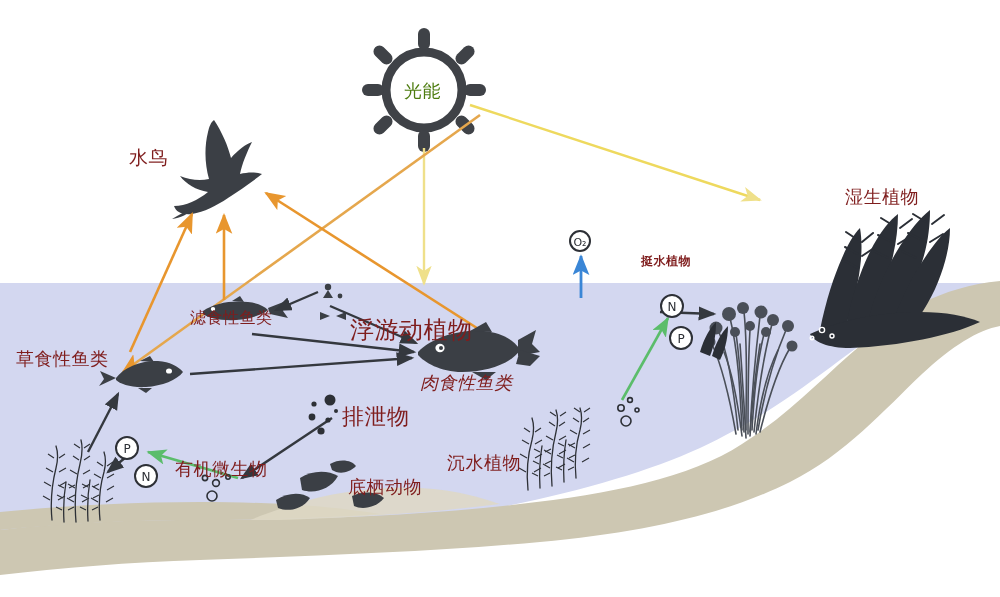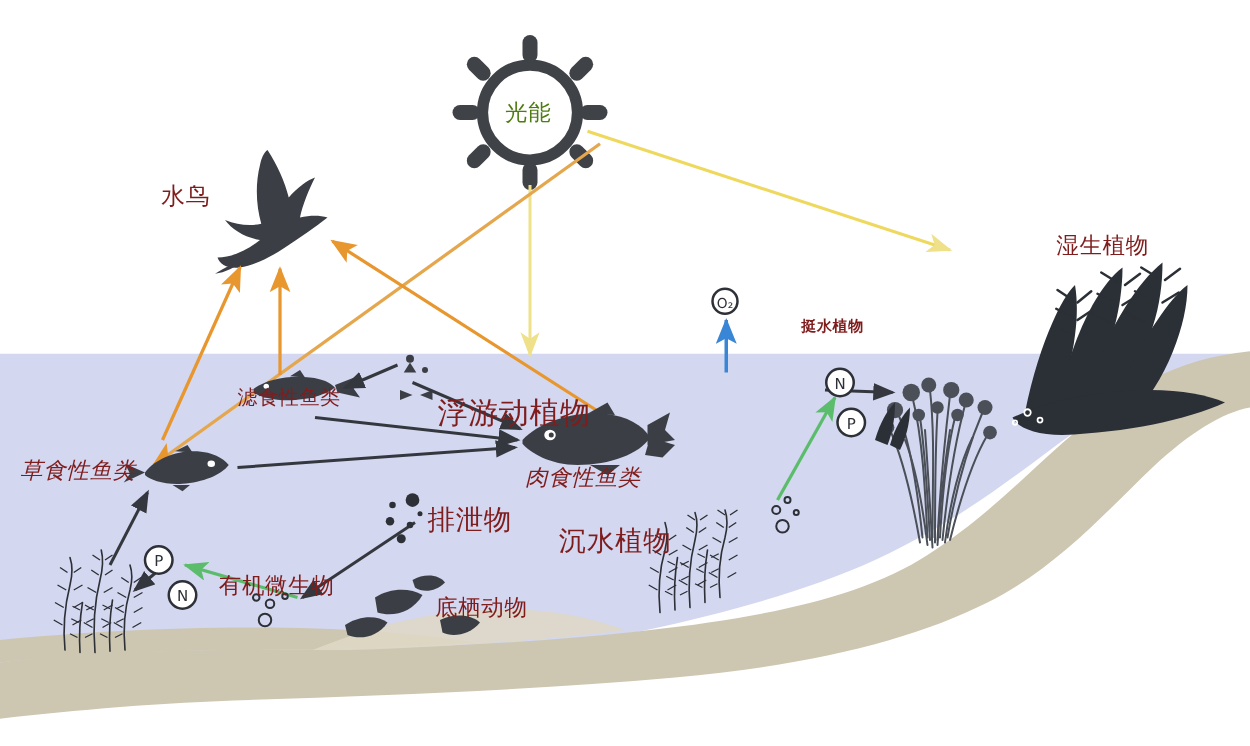--- a/index.html
+++ b/index.html
@@ -347,29 +347,29 @@
   </svg>
 
   <div class="lbl" style="left:404px; top:82px; font-size:18px; color:#4d7c0f;">光能</div>
 
   <div class="lbl" style="left:129px; top:148px; font-size:19px;">水鸟</div>
 
   <div class="lbl" style="left:190px; top:310px; font-size:16px;">滤食性鱼类</div>
 
   <div class="lbl" style="left:350px; top:318px; font-size:24px;">浮游动植物</div>
 
-  <div class="lbl" style="left:16px; top:368px; font-size:18px;font-style:italic;">草食性鱼类</div>
+  <div class="lbl" style="left:16px; top:350px; font-size:18px;">草食性鱼类</div>
 
   <div class="lbl" style="left:420px; top:374px; font-size:18px;font-style:italic;">肉食性鱼类</div>
 
   <div class="lbl" style="left:342px; top:406px; font-size:22px;">排泄物</div>
 
   <div class="lbl" style="left:175px; top:460px; font-size:18px;">有机微生物</div>
 
   <div class="lbl" style="left:348px; top:478px; font-size:18px;">底栖动物</div>
 
-  <div class="lbl" style="left:447px; top:423px; font-size:22px;text-align:center;">沉水植物</div>
+  <div class="lbl" style="left:447px; top:454px; font-size:18px;text-align:center;">沉水植物</div>
 
   <div class="lbl" style="left:641px; top:255px; font-size:12px;font-weight:bold;">挺水植物</div>
 
   <div class="lbl" style="left:845px; top:188px; font-size:18px;">湿生植物</div>
 
 </div>
 
 </body></html>

